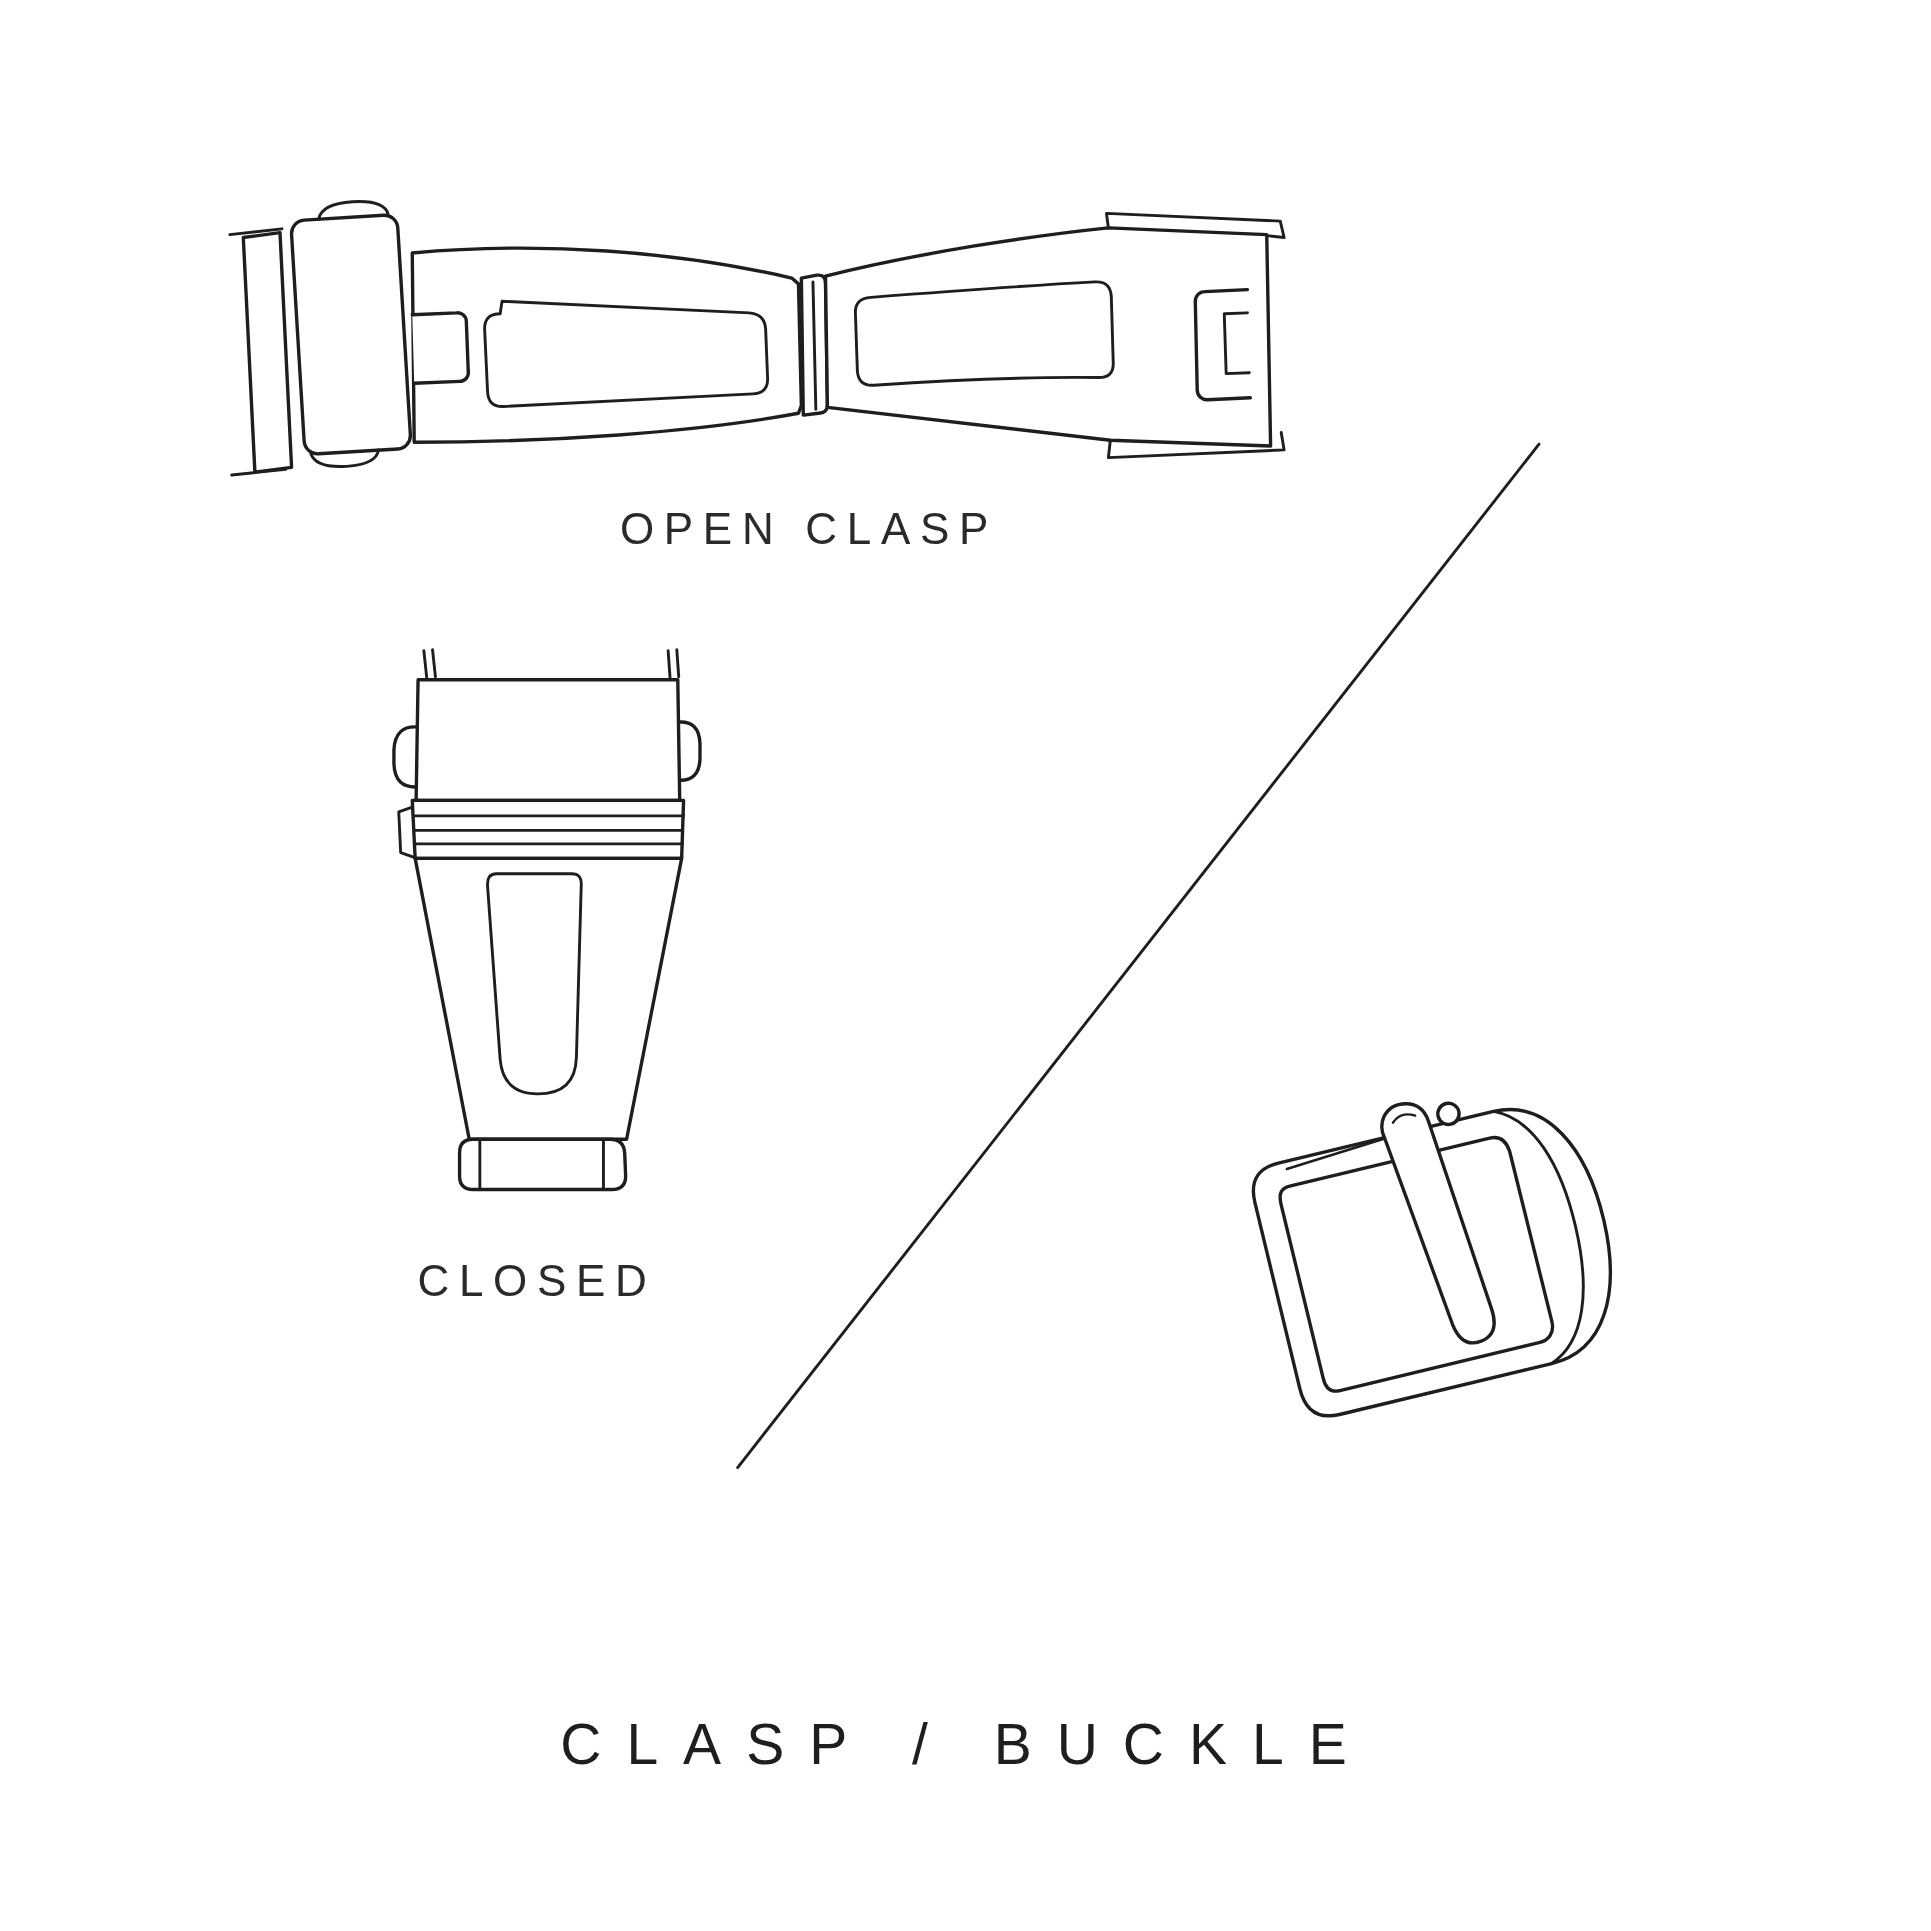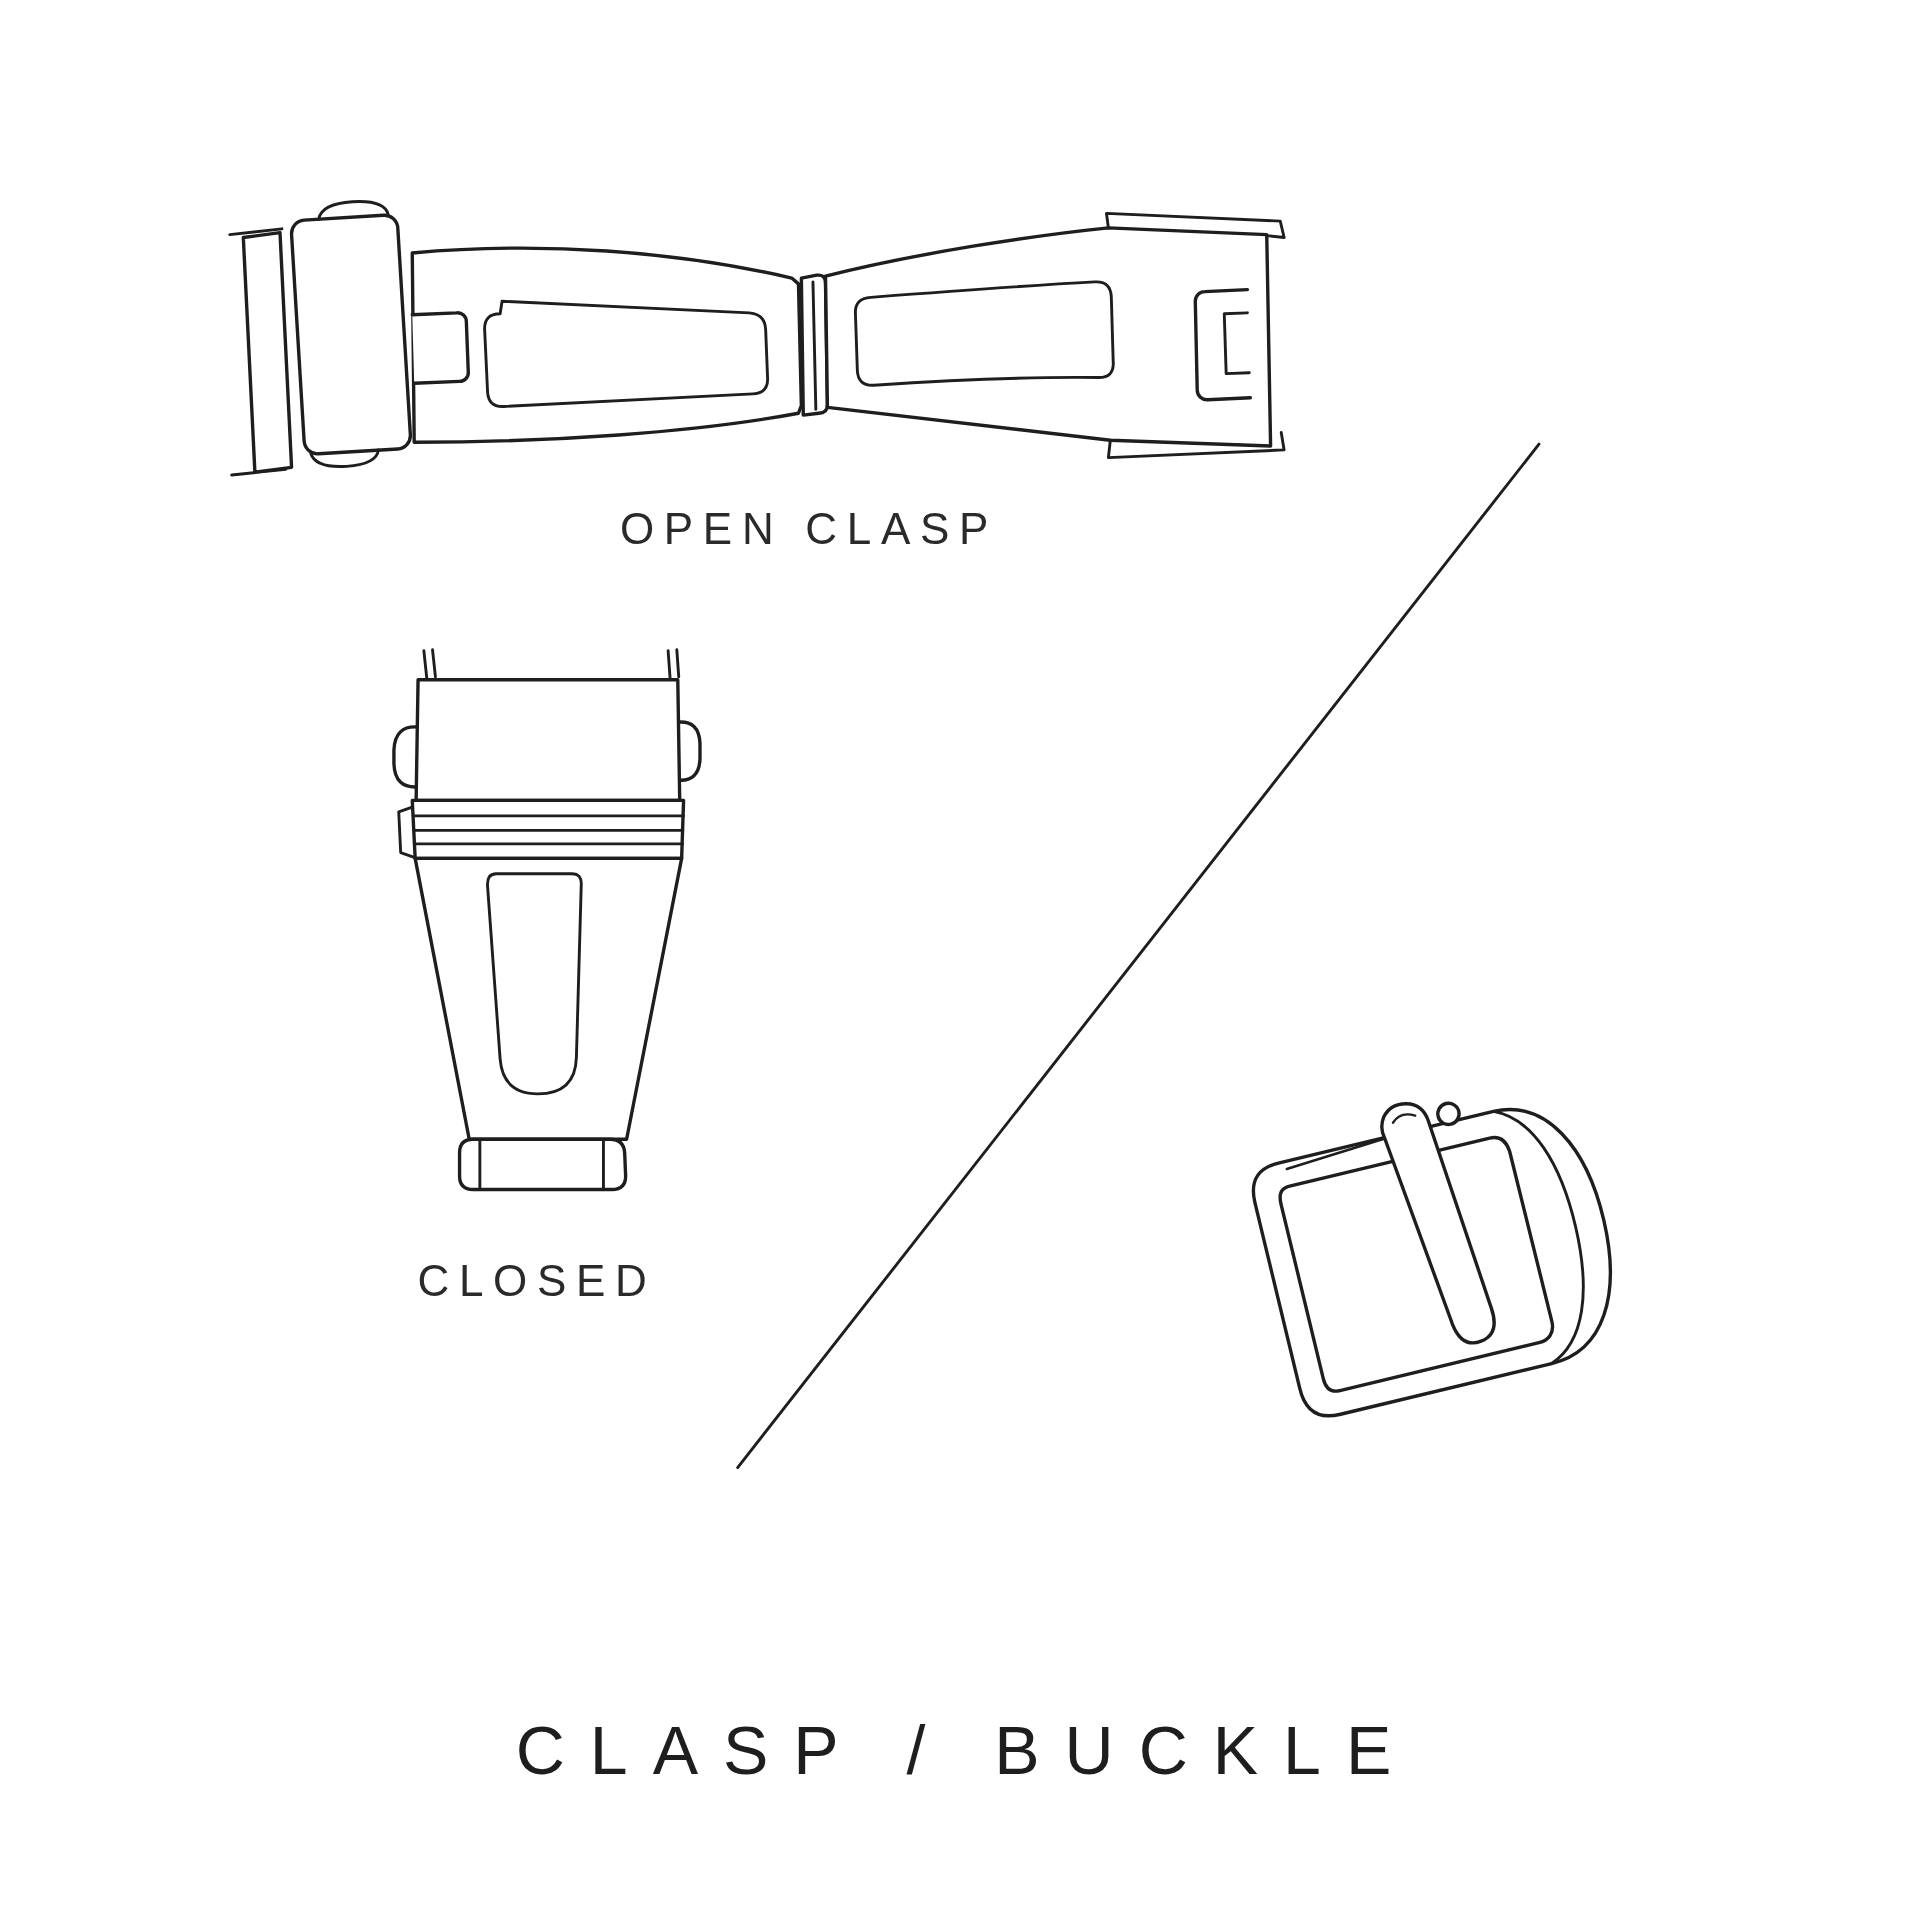--- a/index.html
+++ b/index.html
@@ -22,21 +22,21 @@
     white-space:nowrap;
   }
   .label-open{left:809px;top:504px;}
   .label-closed{left:537px;top:1240px;margin-top:16px;}
   .title{
     position:absolute;
     left:966px;top:1711px;
     transform:translateX(-50%);
     margin:0;
     color:#1e1e1e;
-    font-size:68px;
+    font-size:57px;
     letter-spacing:25px;
     font-weight:400;
     white-space:nowrap;
   }
 </style>
 </head>
 <body>
 
 <div class="canvas">
 

